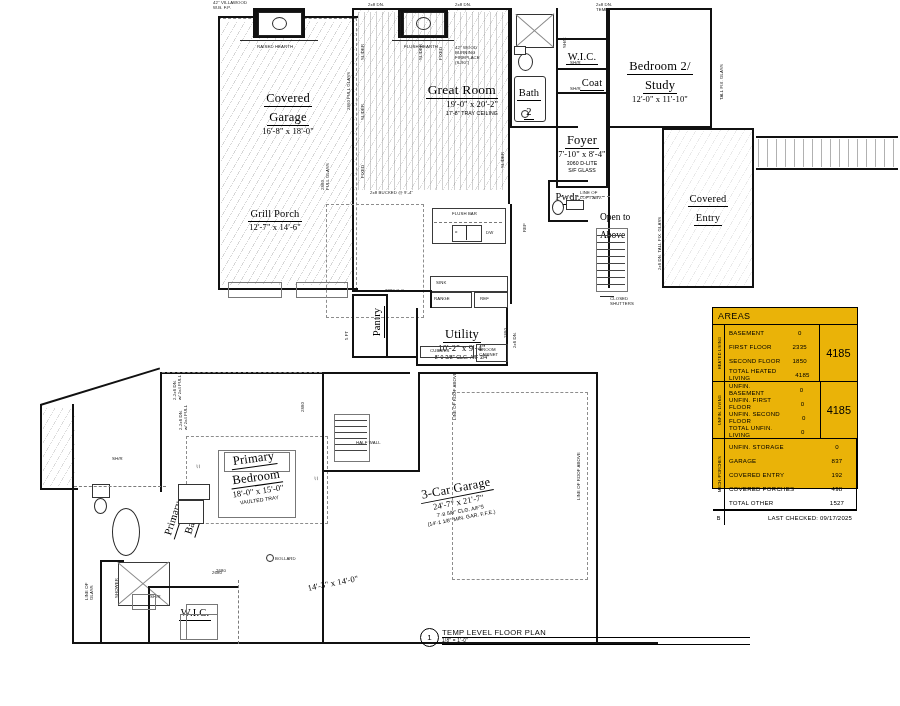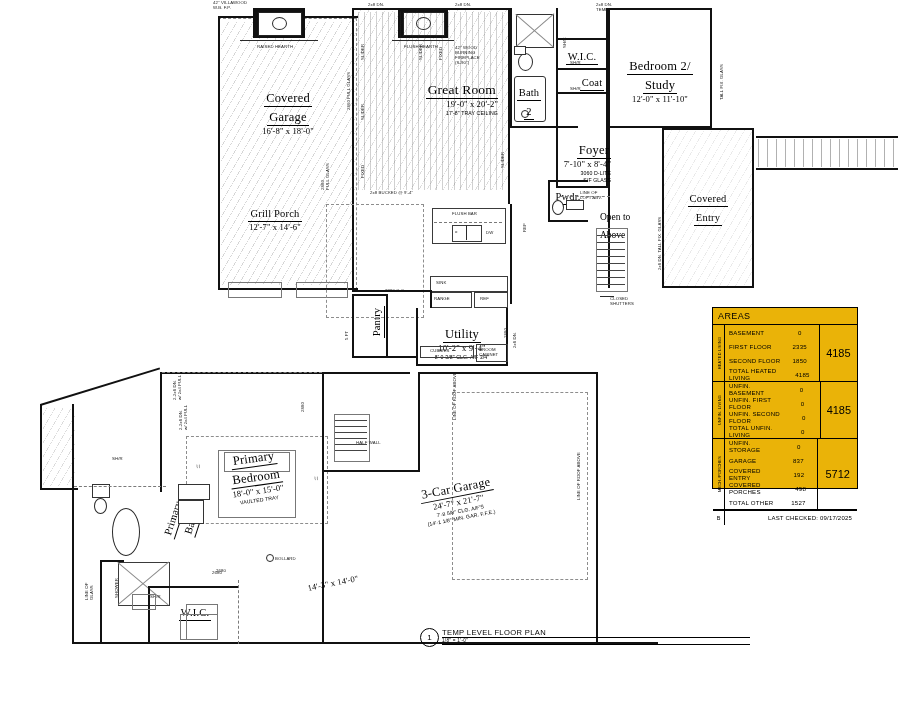--- a/index.html
+++ b/index.html
@@ -224,21 +224,21 @@
     <span class="rname">Study</span>
     <div class="rdim">12'-0" x 11'-10"</div>
   </div>
   <div class="tiny rot90" style="left:719px;top:100px;">TALL FIX. GLASS</div>
 
   <div class="wall" style="left:556px;top:128px;width:2px;height:60px;"></div>
   <div class="wall" style="left:556px;top:186px;width:52px;height:2px;"></div>
   <div class="wall" style="left:606px;top:128px;width:2px;height:60px;"></div>
   <div class="wall" style="left:608px;top:128px;width:2px;height:160px;"></div>
 
-  <div class="rlabel" style="left:553px;top:140px;width:58px;text-align:right;">
+  <div class="rlabel" style="left:553px;top:130px;width:58px;">
     <span class="rname">Foyer</span>
     <div class="rdim">7'-10" x 8'-4"</div>
     <div class="rnote">3060 D-LITE
 S/F GLASS</div>
   </div>
 
   <div class="wall" style="left:548px;top:180px;width:2px;height:42px;"></div>
   <div class="wall" style="left:548px;top:180px;width:40px;height:2px;"></div>
   <div class="wall" style="left:548px;top:220px;width:40px;height:2px;"></div>
   <div class="rlabel" style="left:548px;top:186px;width:40px;">
@@ -511,21 +511,20 @@
         </div>
         <div class="grow">
           <div class="nm">COVERED PORCHES</div>
           <div class="vl">498</div>
         </div>
         <div class="grow">
           <div class="nm">TOTAL OTHER</div>
           <div class="vl">1527</div>
         </div>
       </div>
-      <div class="gtot">5712</div>
     </div>
 
     <div class="lastrow">
       <div class="lcode">B</div>
       <div class="ltxt">LAST CHECKED: 09/17/2025</div>
     </div>
   </div>
 
   <div class="titleblk">
     <div class="tnum">1</div>

